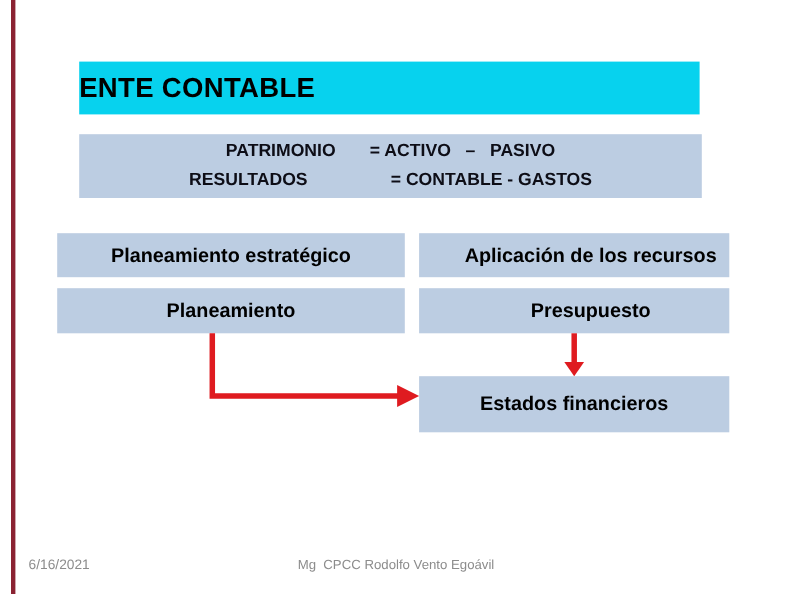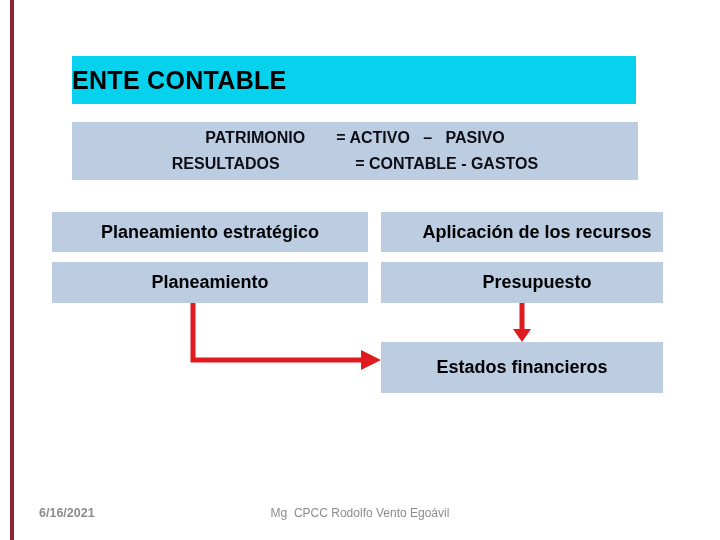--- a/index.html
+++ b/index.html
@@ -52,22 +52,22 @@
   .gold {
     background: linear-gradient(90deg, #fed04e 0px, var(--box-yellow, #fdc000) 30px);
   }
   .arrows-svg {
     position: absolute; left: 0; top: 0;
     width: 720px; height: 540px;
     pointer-events: none;
   }
   .footer-date {
     position: absolute;
-    left: 39px; top: 506px;
-    font-size: 12.5px; color: var(--footer-gray, #8c8c8c); font-weight: bold;
+    left: 26px; top: 506px;
+    font-size: 12.5px; color: var(--footer-gray, #8c8c8c);
   }
   .footer-credit {
     position: absolute;
     left: 0; top: 506px; width: 720px;
     text-align: center; white-space: pre;
     font-size: 12px; color: var(--footer-gray, #8c8c8c);
   }
 </style>
 </head>
 <body>

